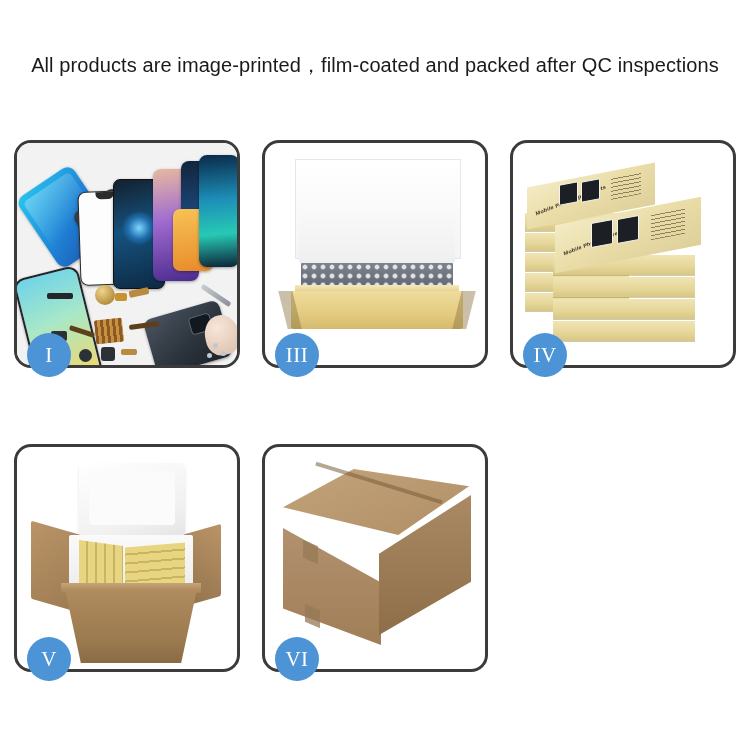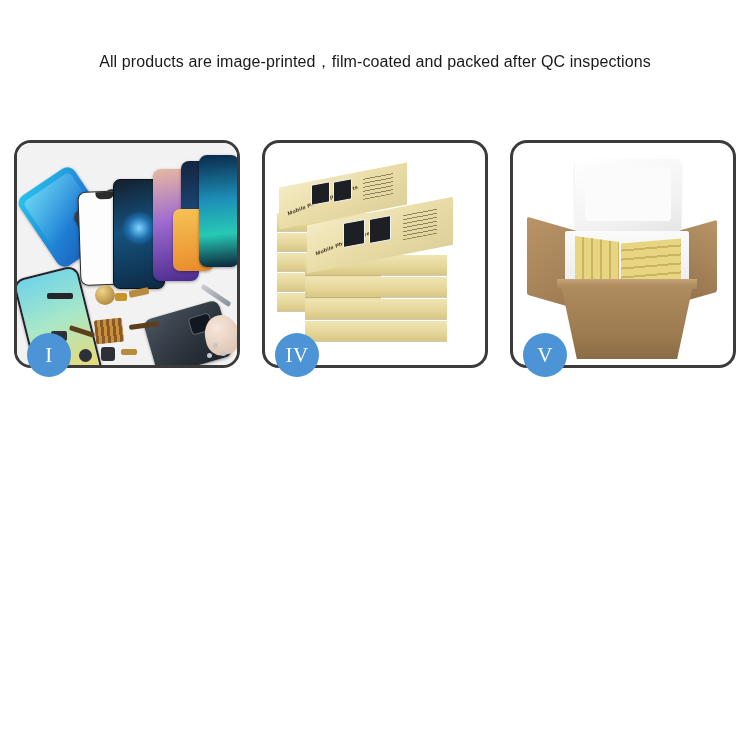--- a/index.html
+++ b/index.html
@@ -26,21 +26,21 @@
     font-family: "Liberation Sans", sans-serif;
     font-size: 34px;
     font-weight: 700;
     letter-spacing: 1.2px;
     color: #101010;
     margin: 0;
     line-height: 1.1;
   }
   .page-subtitle {
     font-family: "Liberation Sans", sans-serif;
-    font-size: 16px;
+    font-size: 20px;
     font-weight: 400;
     color: #1a1a1a;
     margin: 12px 0 0 0;
     letter-spacing: 0.1px;
   }
 
   
   .grid {
     position: absolute;
     left: 14px;
@@ -452,20 +452,30 @@
       <div class="p1-tool"></div>
       <div class="p1-hand"></div>
       <div class="p1-screw" style="left:196px;top:200px;"></div>
       <div class="p1-screw" style="left:204px;top:208px;"></div>
       <div class="p1-screw" style="left:190px;top:210px;"></div>
     </div>
     <div class="badge">I</div>
   </div>
 
 
+  <div class="panel">
+    <div class="stage">
+      <div class="p3-lid"></div>
+      <div class="p3-foam"></div>
+      <div class="p3-grayfill"></div>
+      <div class="p3-boxrim"></div>
+      <div class="p3-boxfront"></div>
+    </div>
+    <div class="badge">III</div>
+  </div>
 
   <div class="panel">
     <div class="stage">
       <div class="p4-stack">
 
         <div class="p4-box" style="left:2px;  top:54px;  width:104px; height:18px;"></div>
         <div class="p4-box" style="left:2px;  top:74px;  width:104px; height:18px;"></div>
         <div class="p4-box" style="left:2px;  top:94px;  width:104px; height:18px;"></div>
         <div class="p4-box" style="left:2px;  top:114px; width:104px; height:18px;"></div>
         <div class="p4-box" style="left:2px;  top:134px; width:104px; height:18px;"></div>
@@ -498,14 +508,25 @@
       <div class="p5-foamLid"></div>
       <div class="p5-foamBox"></div>
       <div class="p5-yellowA"></div>
       <div class="p5-yellowB"></div>
       <div class="p5-cartonRim"></div>
       <div class="p5-cartonBody"></div>
     </div>
     <div class="badge">V</div>
   </div>
 
+  <div class="panel">
+    <div class="stage">
+      <div class="p6-top"></div>
+      <div class="p6-left"></div>
+      <div class="p6-right"></div>
+      <div class="p6-seam"></div>
+      <div class="p6-tapeA"></div>
+      <div class="p6-tapeB"></div>
+    </div>
+    <div class="badge">VI</div>
+  </div>
 
 </div>
 
 </body></html>

